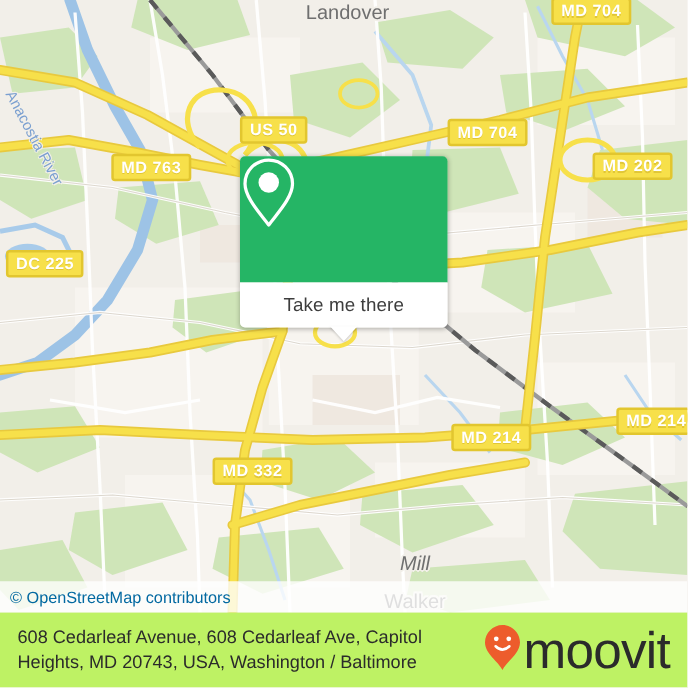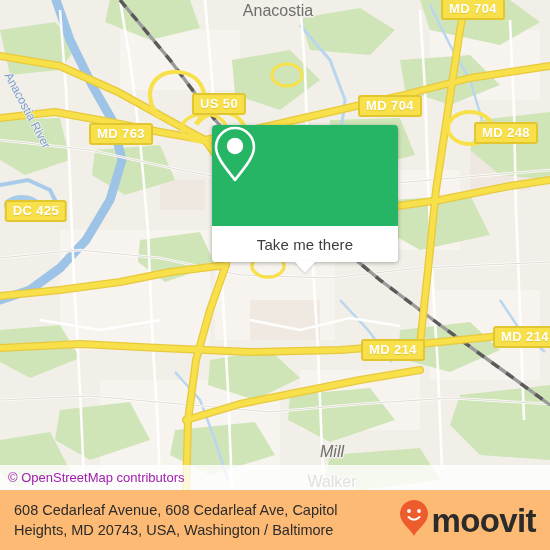--- a/index.html
+++ b/index.html
@@ -49,26 +49,25 @@
     line-height:15px;
     white-space:nowrap;
     text-shadow:0 1px 0 rgba(180,150,20,.35);
     transform:translate(-50%,-50%);
   }
 
   
   #popup{
     position:absolute;
     left:192px;top:125px;
-    width:186px;
+    width:166px;
     border-radius:4px;
     box-shadow:0 1px 4px rgba(0,0,0,.30);
     overflow:visible;
     z-index:40;
-    margin-left:20px;
   }
   #popup-head{
     background:#25b565;
     height:101px;
     border-radius:4px 4px 0 0;
     display:flex;align-items:center;justify-content:center;
   }
   #popup-foot{
     background:#ffffff;
     height:36px;
@@ -89,49 +88,49 @@
     border-top:12px solid #ffffff;
     filter:drop-shadow(0 1px 1px rgba(0,0,0,.18));
   }
 
   
   #attribution{
     position:absolute;
     left:0;bottom:0;
     width:100%;
     background:rgba(255,255,255,.78);
-    color:#a21caf;
+    color:#0369a1;
     font-size:13px;
     padding:5px 0 5px 8px;
     box-sizing:border-box;
     z-index:30;
   }
 
   
   #footer{
     position:absolute;left:0;top:490px;width:550px;height:60px;
-    background:#fdba74;
+    background:#bef264;
     display:flex;align-items:center;
     box-sizing:border-box;
     padding:0 14px 0 14px;
   }
   #footer-address{
     flex:1 1 auto;
     font-size:14.5px;
     line-height:20px;
     color:#2b2b2b;
     padding-right:8px;
   }
   #footer-logo{
     flex:0 0 auto;
     display:flex;align-items:center;gap:2px;
   }
   #footer-logo .wordmark{
-    font-size:33px;
-    font-weight:bold;
+    font-size:41px;
+    font-weight:normal;
     color:#2b2b2b;
     letter-spacing:-.6px;
     line-height:31px;
   }
 </style>
 </head>
 <body>
 
 <div id="app">
 
@@ -242,27 +241,28 @@
         <ellipse cx="204" cy="128" rx="22" ry="14" fill="none" stroke="#f7e04a" stroke-width="3.4"></ellipse>
         <ellipse cx="287" cy="75" rx="15" ry="11" fill="none" stroke="#f7e04a" stroke-width="3"></ellipse>
         <ellipse cx="470" cy="128" rx="22" ry="16" fill="none" stroke="#f7e04a" stroke-width="4"></ellipse>
         <ellipse cx="268" cy="266" rx="16" ry="11" fill="none" stroke="#f7e04a" stroke-width="3.4"></ellipse>
       </g>
     </svg>
 
     <div class="shield" style="left:473px;top:9px;">MD 704</div>
     <div class="shield" style="left:390px;top:106px;">MD 704</div>
     <div class="shield" style="left:219px;top:104px;">US 50</div>
-    <div class="shield" style="left:506px;top:133px;">MD 248</div>
+    <div class="shield" style="left:506px;top:133px;">MD 202</div>
     <div class="shield" style="left:121px;top:134px;">MD 763</div>
-    <div class="shield" style="left:36px;top:211px;">DC 425</div>
+    <div class="shield" style="left:36px;top:211px;">DC 225</div>
     <div class="shield" style="left:525px;top:337px;">MD 214</div>
     <div class="shield" style="left:393px;top:350px;">MD 214</div>
-
-    <div class="maplabel town" style="left:278px;top:2px;transform:translateX(-50%);">Anacostia</div>
+    <div class="shield" style="left:202px;top:377px;">MD 332</div>
+
+    <div class="maplabel town" style="left:278px;top:2px;transform:translateX(-50%);">Landover</div>
     <div class="maplabel town" style="left:332px;top:427px;transform:translateX(-50%);margin-top:46px;">Walker</div>
     <div class="maplabel town" style="left:332px;top:443px;transform:translateX(-50%);font-style:italic;">Mill</div>
 
     <div class="maplabel water" style="left:14px;top:70px;transform:rotate(62deg);transform-origin:left top;">Anacostia River</div>
 
     <div id="popup">
       <div id="popup-head">
         <span>
           <svg width="46" height="58" viewBox="0 0 46 58" aria-hidden="true">
             <path d="M23 3 C12.5 3 4 11.5 4 22 C4 33 16 45.5 23 55 C30 45.5 42 33 42 22 C42 11.5 33.5 3 23 3 Z" fill="none" stroke="#ffffff" stroke-width="2.6" stroke-linejoin="round"></path>

